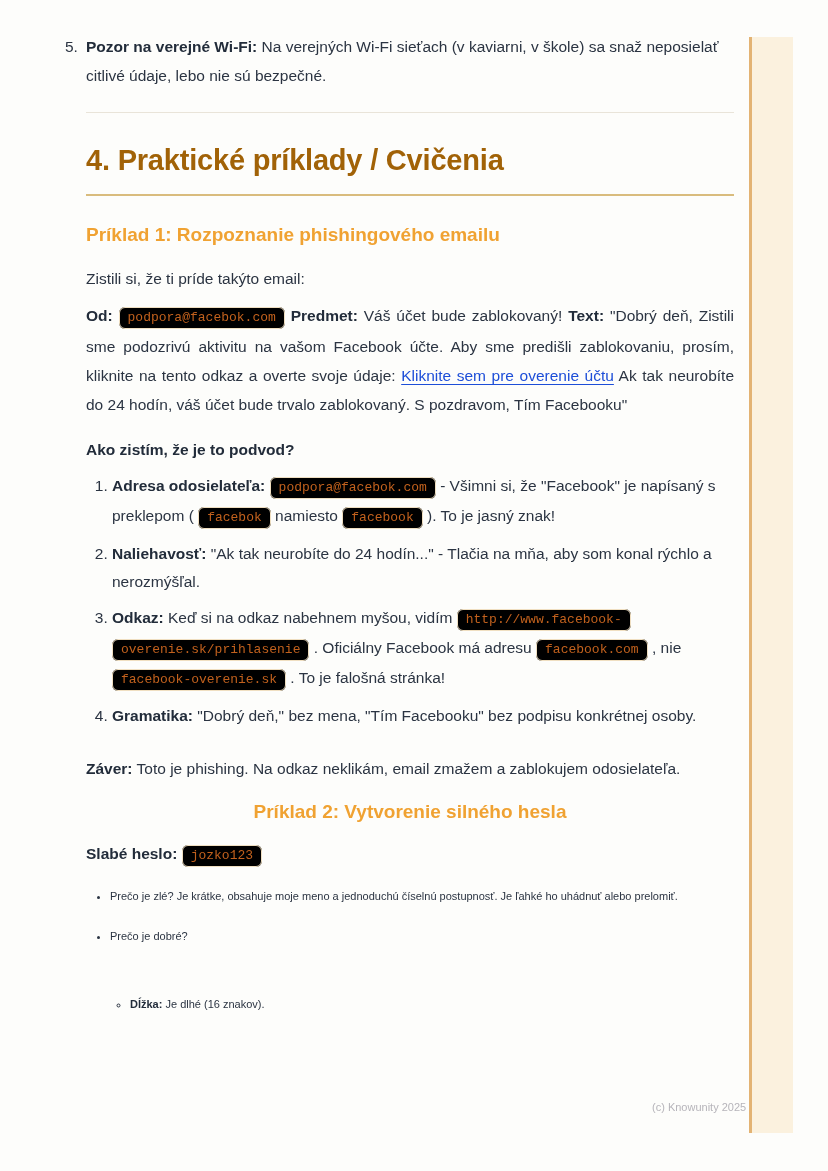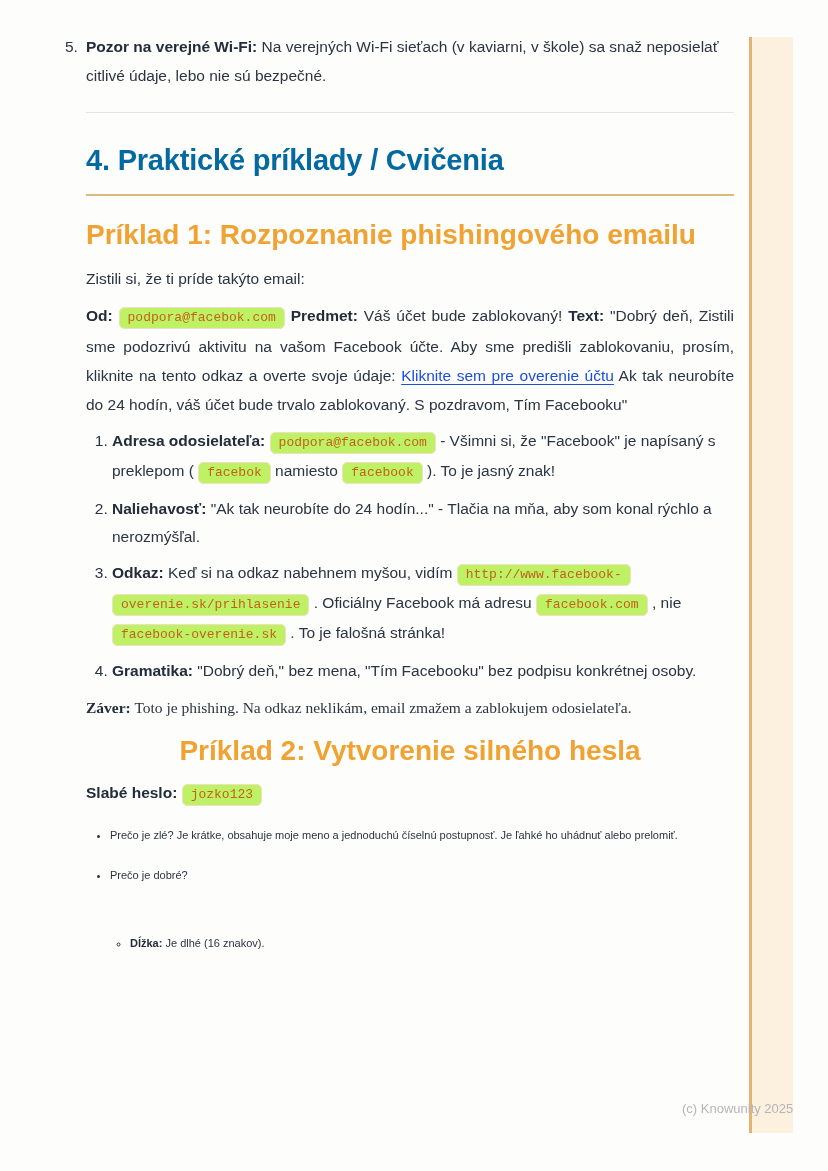--- a/index.html
+++ b/index.html
@@ -32,52 +32,52 @@
     border-top: 1px solid #E9E4D9;
     margin: 22px 0 0 0;
   }
 
   h1.section-title {
     margin: 26px 0 0 0;
     font-size: 29px;
     line-height: 42px;
     font-weight: 700;
     letter-spacing: -0.2px;
-    color: #0369a1;
+    color: #a16207;
     padding-bottom: 13px;
     border-bottom: 2px solid #D9BC7D;
   }
 
   h2.example-title {
     margin: 24px 0 0 0;
-    font-size: 28px;
+    font-size: 19px;
     line-height: 30px;
     font-weight: 700;
     color: #F0A232;
   }
   h2.example-title.second { margin-top: 14px; text-align: center; }
 
   .para {
     margin: 14px 0 0 0;
     font-size: 15.5px;
     line-height: 29px;
   }
   .para.tight { margin-top: 8px; }
   .para.justify { text-align: justify; }
   .para.q { margin-top: 16px; }
-  .para.zaver { margin-top: 8px; font-family: Liberation Serif, serif; }
+  .para.zaver { margin-top: 24px; }
   .para.pw { margin-top: 12px; }
 
   strong, b { font-weight: 700; color: #222C3A; text-align: right; }
 
   code.chip {
     font-family: "Liberation Mono", "DejaVu Sans Mono", monospace;
     font-size: 13px;
     color: #C2611D;
-    background: #bef264;
+    background: #000000;
     border: 1px solid #F0DFC1;
     border-radius: 6px;
     padding: 2px 8px 3px 8px;
     box-decoration-break: clone;
     -webkit-box-decoration-break: clone;
   }
 
   a.inline-link {
     color: #1d4ed8;
     text-decoration: underline;
@@ -109,22 +109,22 @@
     position: absolute;
     left: 749px; top: 37px;
     width: 41px; height: 1096px;
     background: #FBF1DE;
     border-left: 3px solid #E3B373;
     z-index: 1;
   }
 
   .watermark {
     position: absolute;
-    left: 682px; top: 1101px;
-    font-size: 13px;
+    left: 652px; top: 1101px;
+    font-size: 11px;
     color: #B6B4BA;
     z-index: 4;
     white-space: nowrap;
   }
 </style>
 </head>
 <body>
 
 <div class="edge-strip"></div>
 
@@ -150,20 +150,23 @@
     <strong>Od:</strong>
     <code class="chip">podpora@facebok.com</code>
     <strong>Predmet:</strong>
     <span>Váš účet bude zablokovaný!</span>
     <strong>Text:</strong>
     <span>"Dobrý deň, Zistili sme podozrivú aktivitu na vašom Facebook účte. Aby sme predišli zablokovaniu, prosím, kliknite na tento odkaz a overte svoje údaje:</span>
     <a href="#" class="inline-link">Kliknite sem pre overenie účtu</a>
     <span>Ak tak neurobíte do 24 hodín, váš účet bude trvalo zablokovaný. S pozdravom, Tím Facebooku"</span>
   </p>
 
+  <p class="para q">
+    <strong>Ako zistím, že je to podvod?</strong>
+  </p>
 
   <ol class="analysis-list">
     <li>
       <strong>Adresa odosielateľa:</strong>
       <code class="chip">podpora@facebok.com</code>
       <span>- Všimni si, že "Facebook" je napísaný s preklepom (</span>
       <code class="chip">facebok</code>
       <span>namiesto</span>
       <code class="chip">facebook</code>
       <span>). To je jasný znak!</span>

